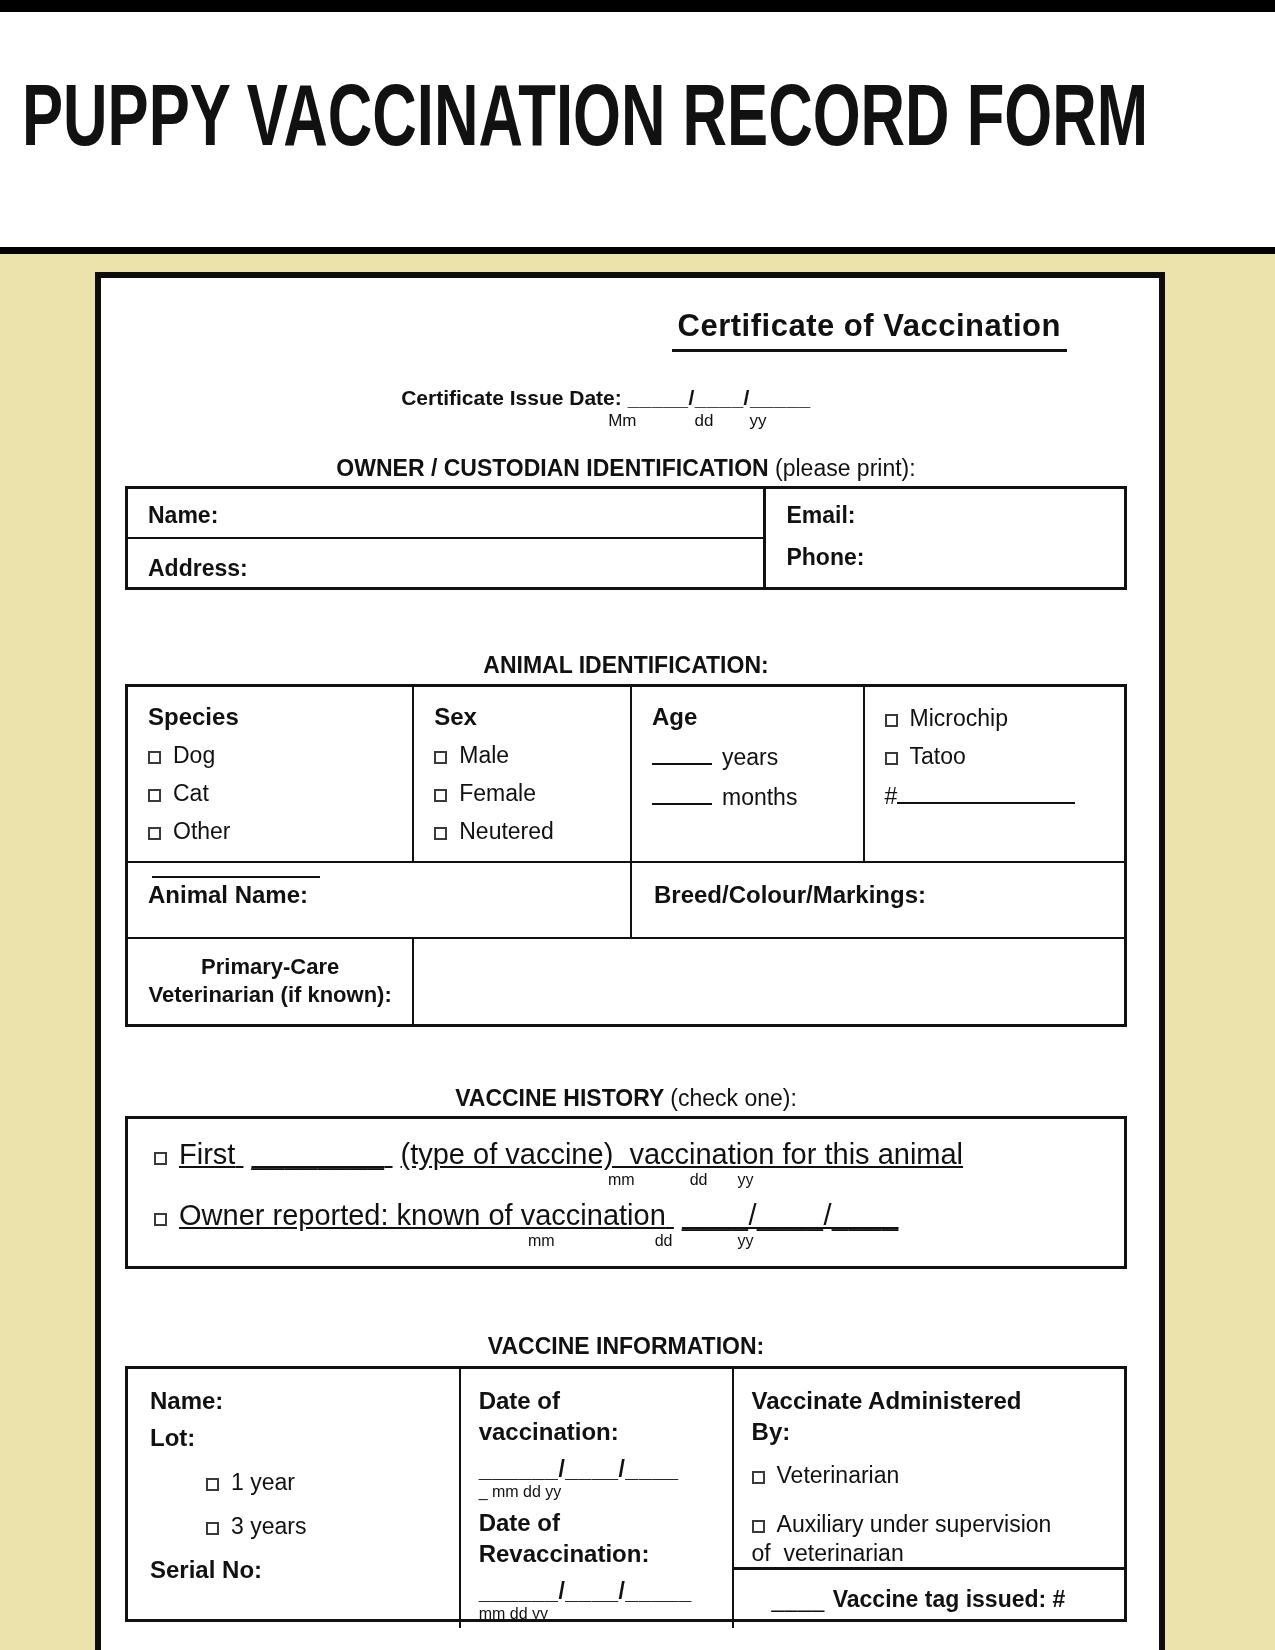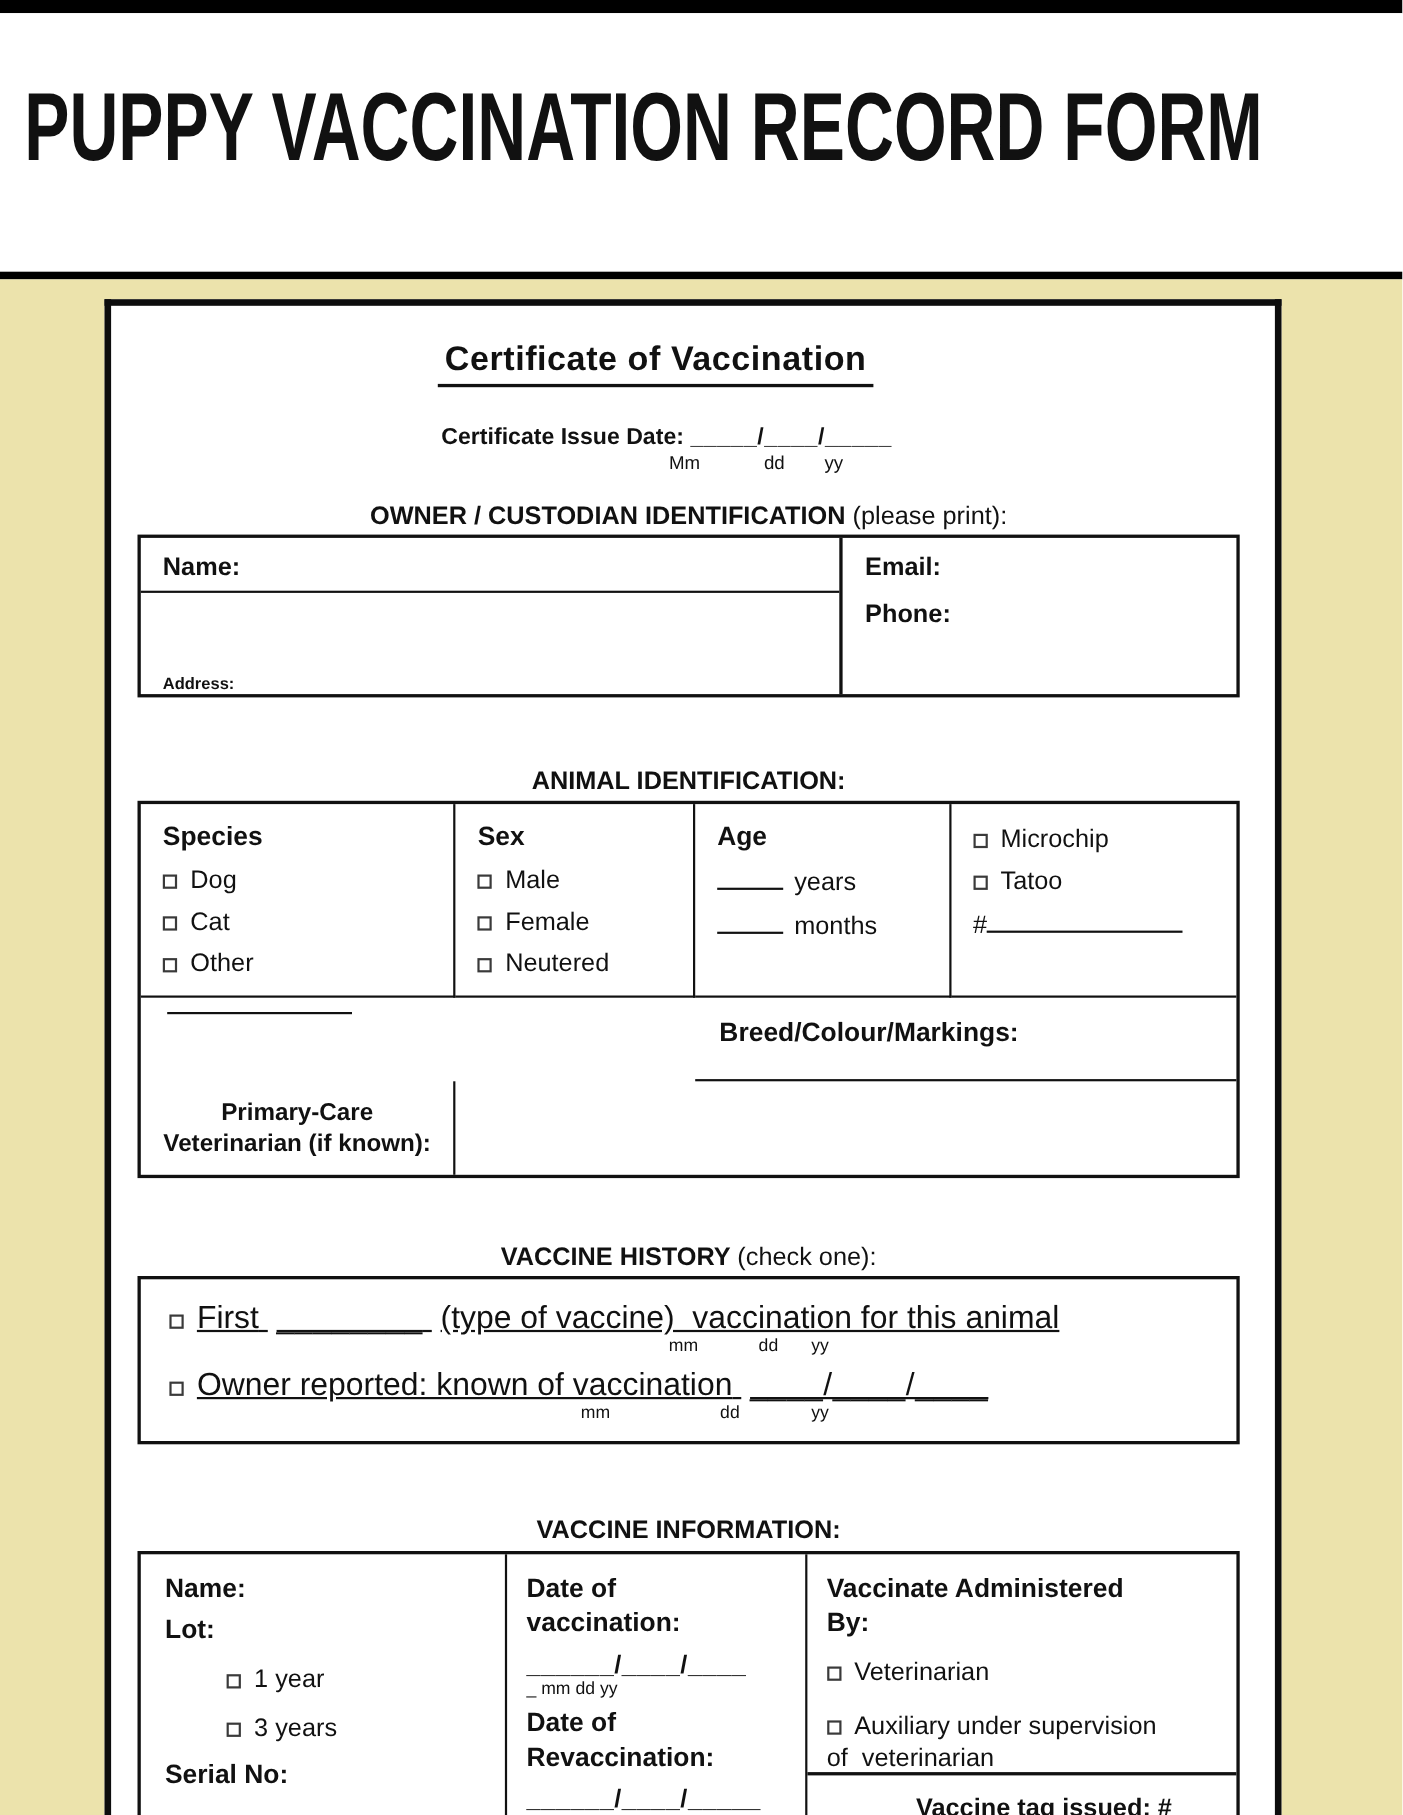--- a/index.html
+++ b/index.html
@@ -15,41 +15,41 @@
     margin:0 0 0 22px; font-size:88px; font-weight:bold; white-space:nowrap;
     letter-spacing:0; transform:scaleX(0.70); transform-origin:0 50%;
   }
   .thick-divider { height:7px; background:#000; }
   .tan-area { background:#ece3ac; height:1396px; padding:18px 0 0 95px; }
   .form-box {
     width:1070px; height:1378px; background:#fff;
     border:6px solid #0d0d0d; border-bottom:none;
     padding:30px 32px 0 24px;
   }
-  .cert-heading-wrap { text-align:center; padding-right:60px; }
+  .cert-heading-wrap { text-align:right; padding-right:60px; }
   .cert-heading {
     display:inline-block; margin:0; font-size:31px; font-weight:bold;
     border-bottom:3px solid #111; padding:0 6px 5px 6px; letter-spacing:0.5px;
   }
   .issue-wrap { text-align:center; padding-right:40px; margin-top:34px; }
   .issue-block { display:inline-block; text-align:left; }
   .issue-line { font-size:21px; font-weight:bold; }
   .issue-line .blanks { letter-spacing:0.5px; }
   .issue-units { font-size:17px; margin-top:1px; }
   .issue-units .u-m { margin-left:207px; }
   .issue-units .u-d { margin-left:58px; }
   .issue-units .u-y { margin-left:36px; }
 
   .section-label { font-size:23px; font-weight:bold;text-align:center; }
   .section-label .note { font-weight:normal; }
   .owner-label { margin-top:24px; margin-bottom:4px; }
 
   .owner-table { border:3px solid #111; display:grid; grid-template-columns:63.8% 36.2%; width:100%; }
   .owner-table .cell-name { border-bottom:2px solid #111; height:50px; padding:13px 0 0 20px; font-size:23px; font-weight:bold; }
-  .owner-table .cell-address { height:48px; padding:30px 0 0 20px; font-size:15px; font-weight:bold;margin-top:44px; }
+  .owner-table .cell-address { height:48px; padding:16px 0 0 20px; font-size:23px; font-weight:bold; }
   .owner-table .cell-contact { grid-row:1 / span 2; grid-column:2; border-left:3px solid #111; padding:13px 0 0 20px; }
   .owner-table .contact-line { font-size:23px; font-weight:bold; }
   .owner-table .contact-line + .contact-line { margin-top:15px; }
 
   .animal-label { margin-top:62px; margin-bottom:5px; }
   .animal-table { border:3px solid #111; display:grid; width:100%;
     grid-template-columns:28.74% 21.86% 23.35% 26.05%;
     grid-template-rows:176px 76px 85px; }
   .animal-table > div { border-color:#111; }
   .at-r1 { border-bottom:2px solid #111; padding:16px 8px 0 20px; }
@@ -176,20 +176,23 @@
         <div class="col-header">Age</div>
         <div class="age-line"><span class="rule age-rule"></span><span>years</span></div>
         <div class="age-line"><span class="rule age-rule"></span><span>months</span></div>
       </div>
       <div class="at-r1">
         <div class="opt-line" style="margin-top:2px"><span class="cb"></span><span>Microchip</span></div>
         <div class="opt-line"><span class="cb"></span><span>Tatoo</span></div>
         <div class="hash-line"><span>#</span><span class="rule hash-rule"></span></div>
       </div>
 
+      <div class="at-name">
+        <span>Animal Name:</span>
+      </div>
       <div class="at-breed">
         <span>Breed/Colour/Markings:</span>
       </div>
 
       <div class="at-vet">
         <div>Primary-Care</div>
         <div>Veterinarian (if known):</div>
       </div>
       <div class="at-vet-empty"></div>
     </div>

